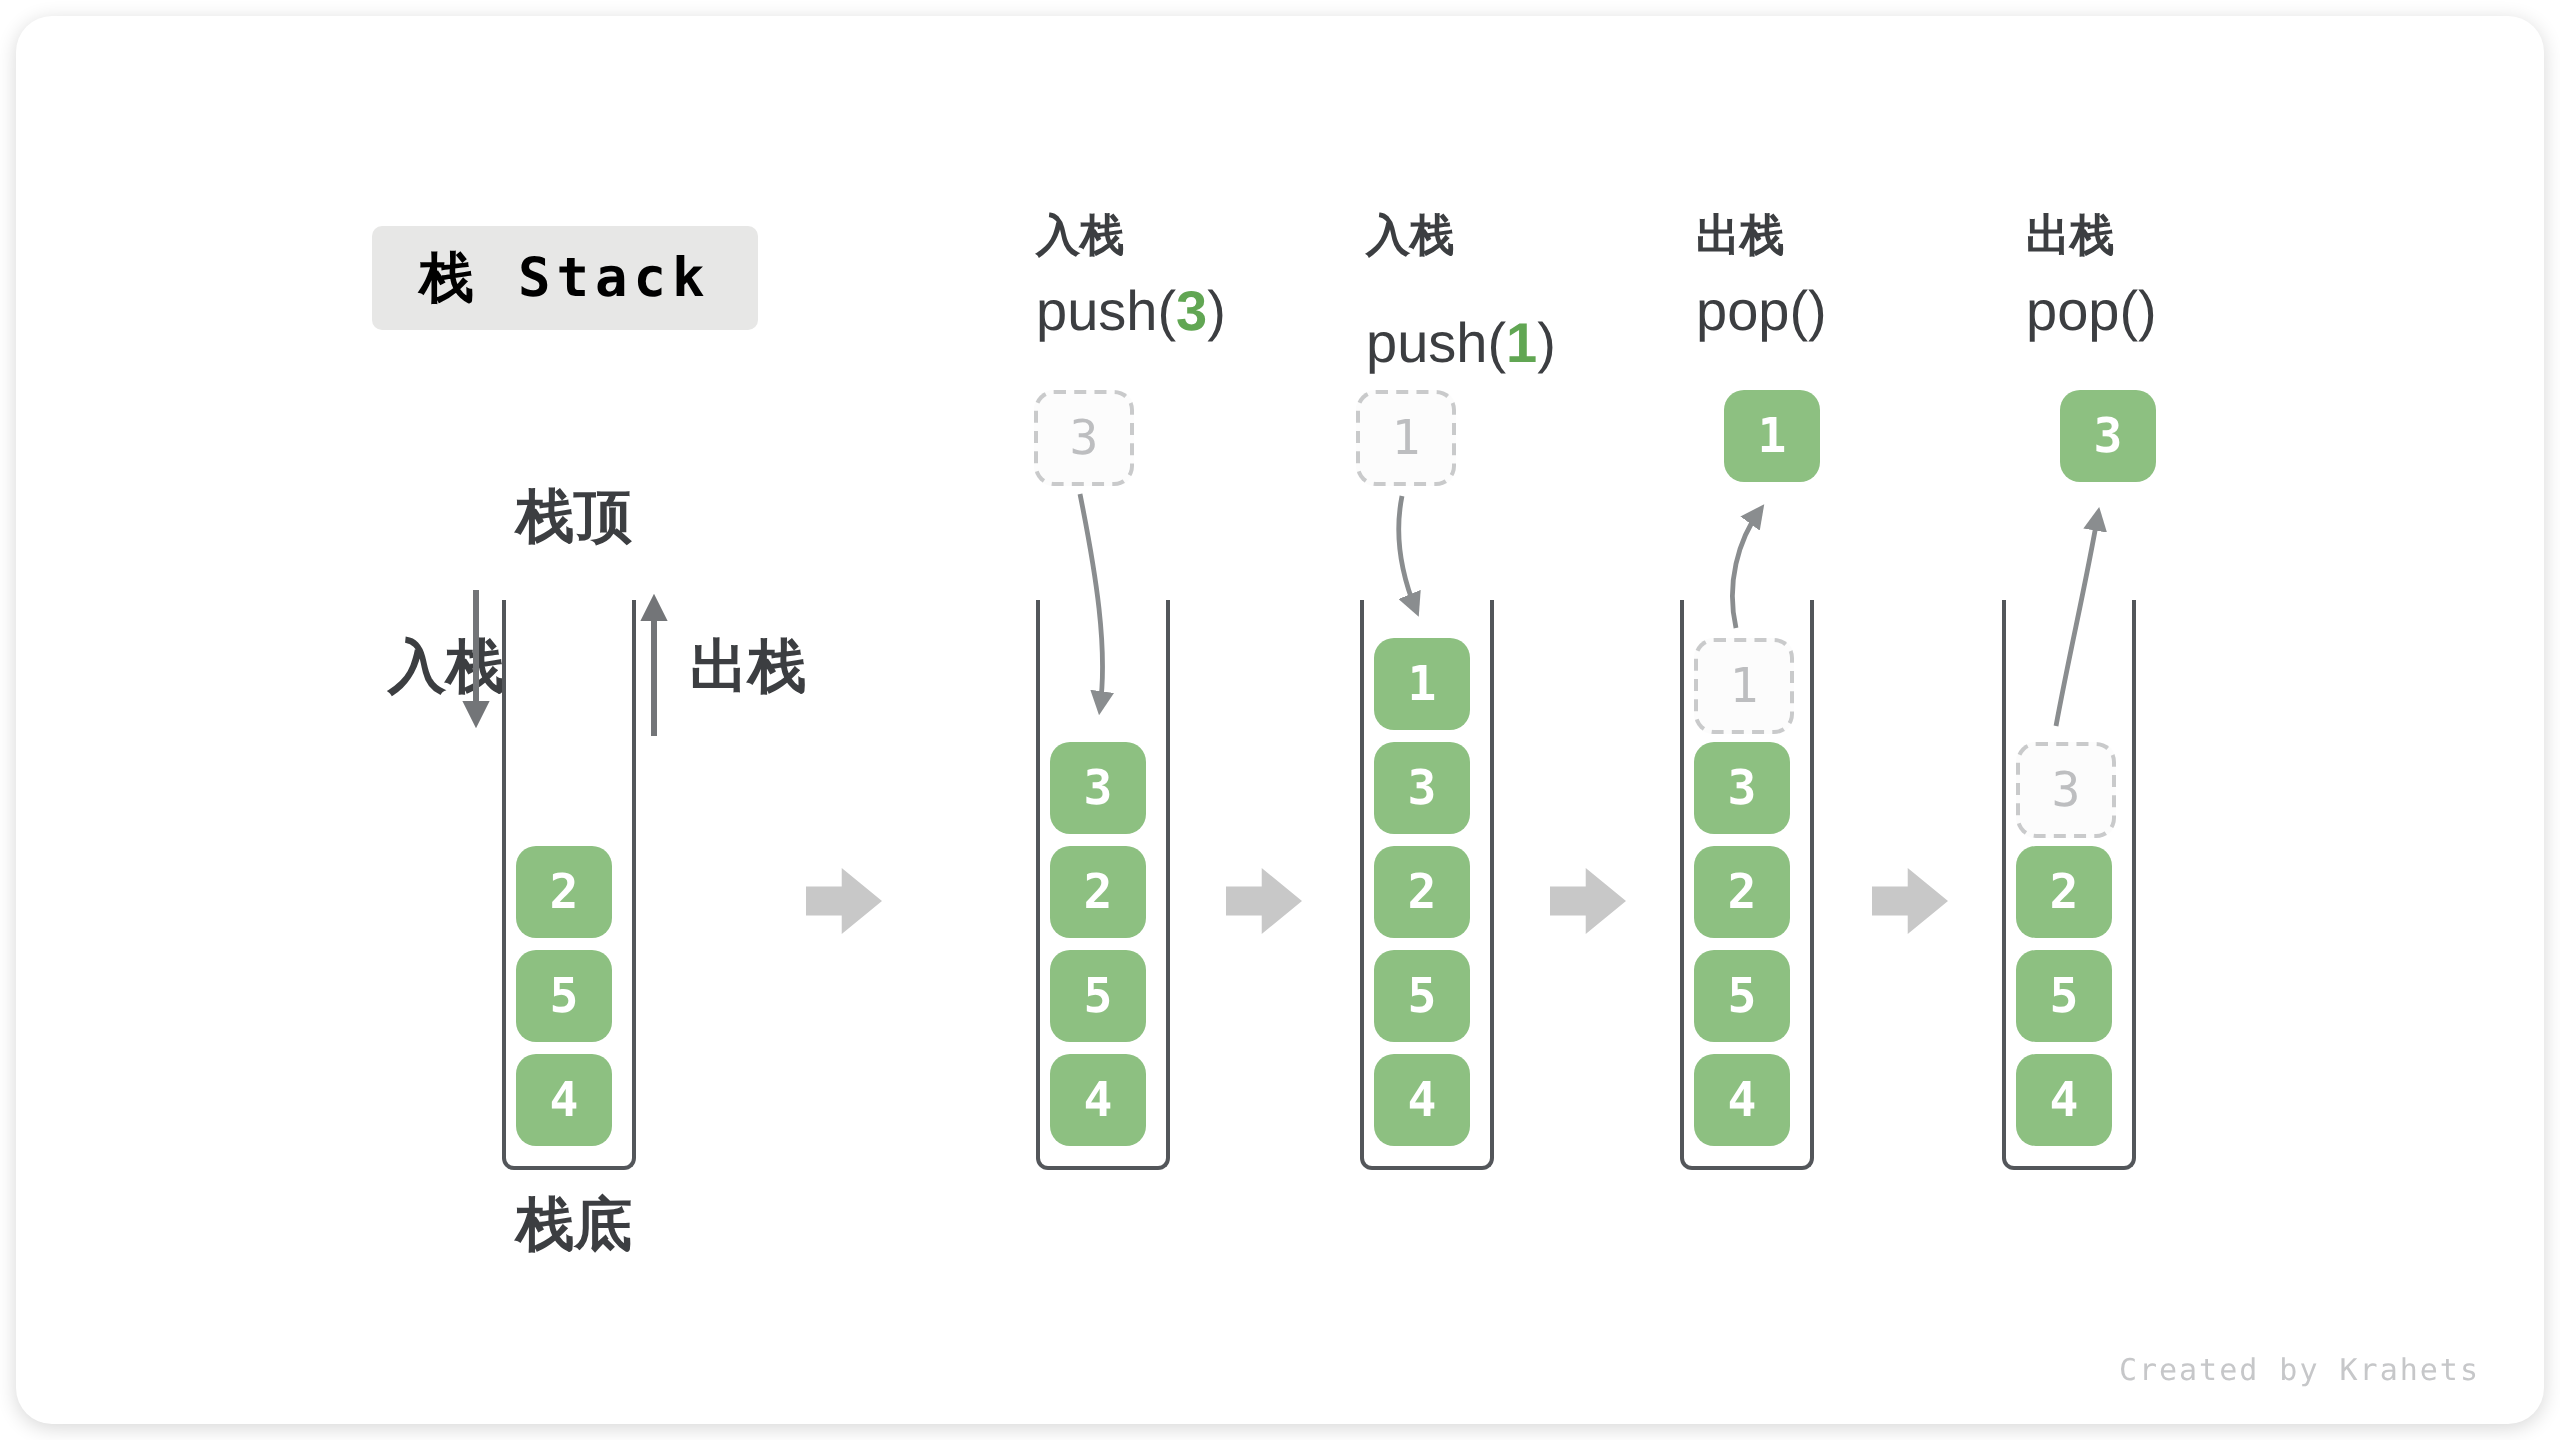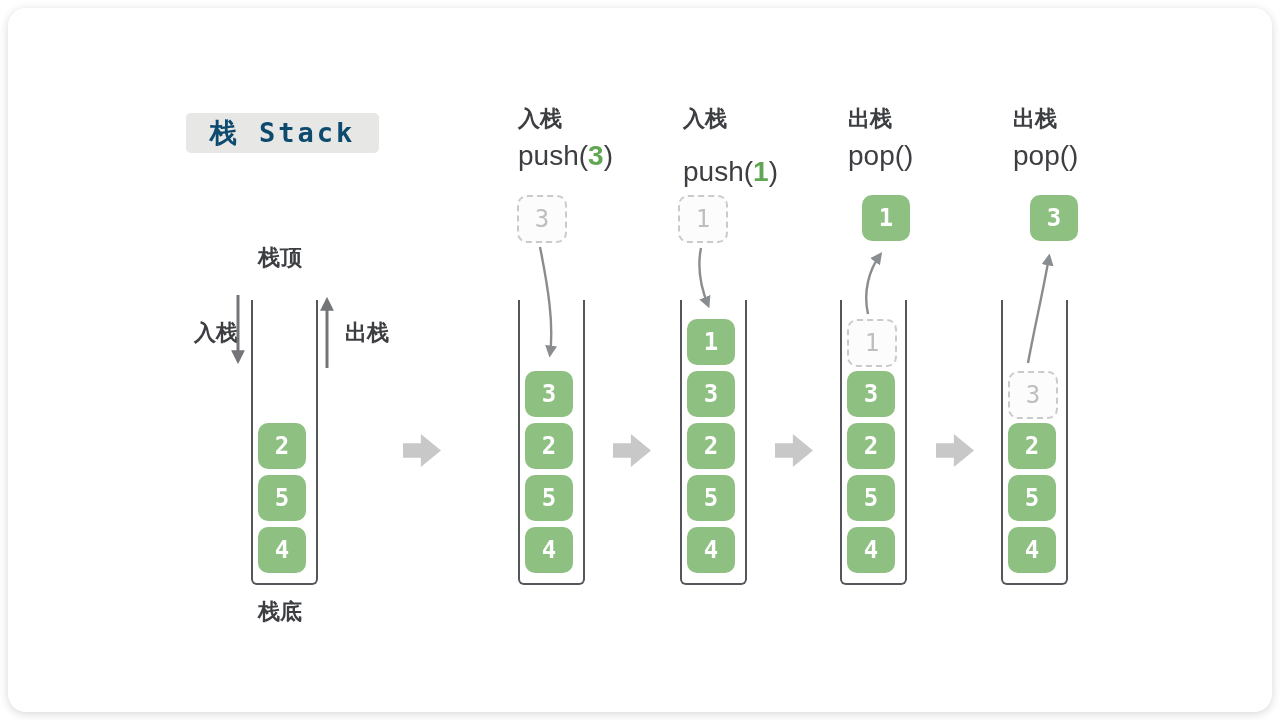--- a/index.html
+++ b/index.html
@@ -4,28 +4,28 @@
 <style>
   html,body{margin:0;padding:0;width:1280px;height:720px;overflow:hidden;background:#ffffff;}
   body{font-family:"DejaVu Sans","Liberation Sans",sans-serif;}
   .card{
     position:absolute;left:8px;top:8px;width:1264px;height:704px;
     background:#ffffff;border-radius:18px;
     box-shadow:0 2px 10px rgba(0,0,0,0.16);
   }
   .abs{position:absolute;}
   .title-box{
-    left:178px;top:105px;width:193px;height:40px;
+    left:178px;top:105px;width:193px;height:52px;
     background:#e7e7e6;border-radius:5px;
     display:flex;align-items:center;justify-content:center;
-    font-size:27px;font-weight:bold;color:#0c4a6e;letter-spacing:3px;
+    font-size:27px;font-weight:bold;color:#000000;letter-spacing:3px;
     font-family:"DejaVu Sans Mono","DejaVu Sans",sans-serif;
   }
   .cn-label{
-    font-size:22px;font-weight:bold;color:#3c3e41;line-height:26px;white-space:nowrap;
+    font-size:29px;font-weight:bold;color:#3c3e41;line-height:26px;white-space:nowrap;
   }
   .hdr-op{font-size:22px;font-weight:bold;color:#3c3e41;line-height:26px;}
   .hdr-code{
     font-size:28px;color:#3c3e41;line-height:28px;white-space:nowrap;
     font-family:Liberation Sans, sans-serif;
   }
   .hdr-code .arg{color:#61a653;font-weight:bold;}
   .container-u{
     top:292px;width:63px;height:283px;
     border-left:2px solid #53565a;border-right:2px solid #53565a;border-bottom:2px solid #53565a;
@@ -129,13 +129,14 @@
 
     <path d="M 532 239 C 540 279, 546 316, 542 346" fill="none" stroke="#8a8d8f" stroke-width="2.4" marker-end="url(#ah)"></path>
 
     <path d="M 693 240 C 689 260, 693 280, 700 297" fill="none" stroke="#8a8d8f" stroke-width="2.4" marker-end="url(#ah)"></path>
 
     <path d="M 860 306 C 855 284, 861 262, 872 247" fill="none" stroke="#8a8d8f" stroke-width="2.4" marker-end="url(#ah)"></path>
 
     <path d="M 1020 355 C 1027 317, 1035 284, 1041 249" fill="none" stroke="#8a8d8f" stroke-width="2.4" marker-end="url(#ah)"></path>
   </svg>
 
+  <div class="abs watermark">Created by Krahets</div>
 </div>
 
 </body></html>

